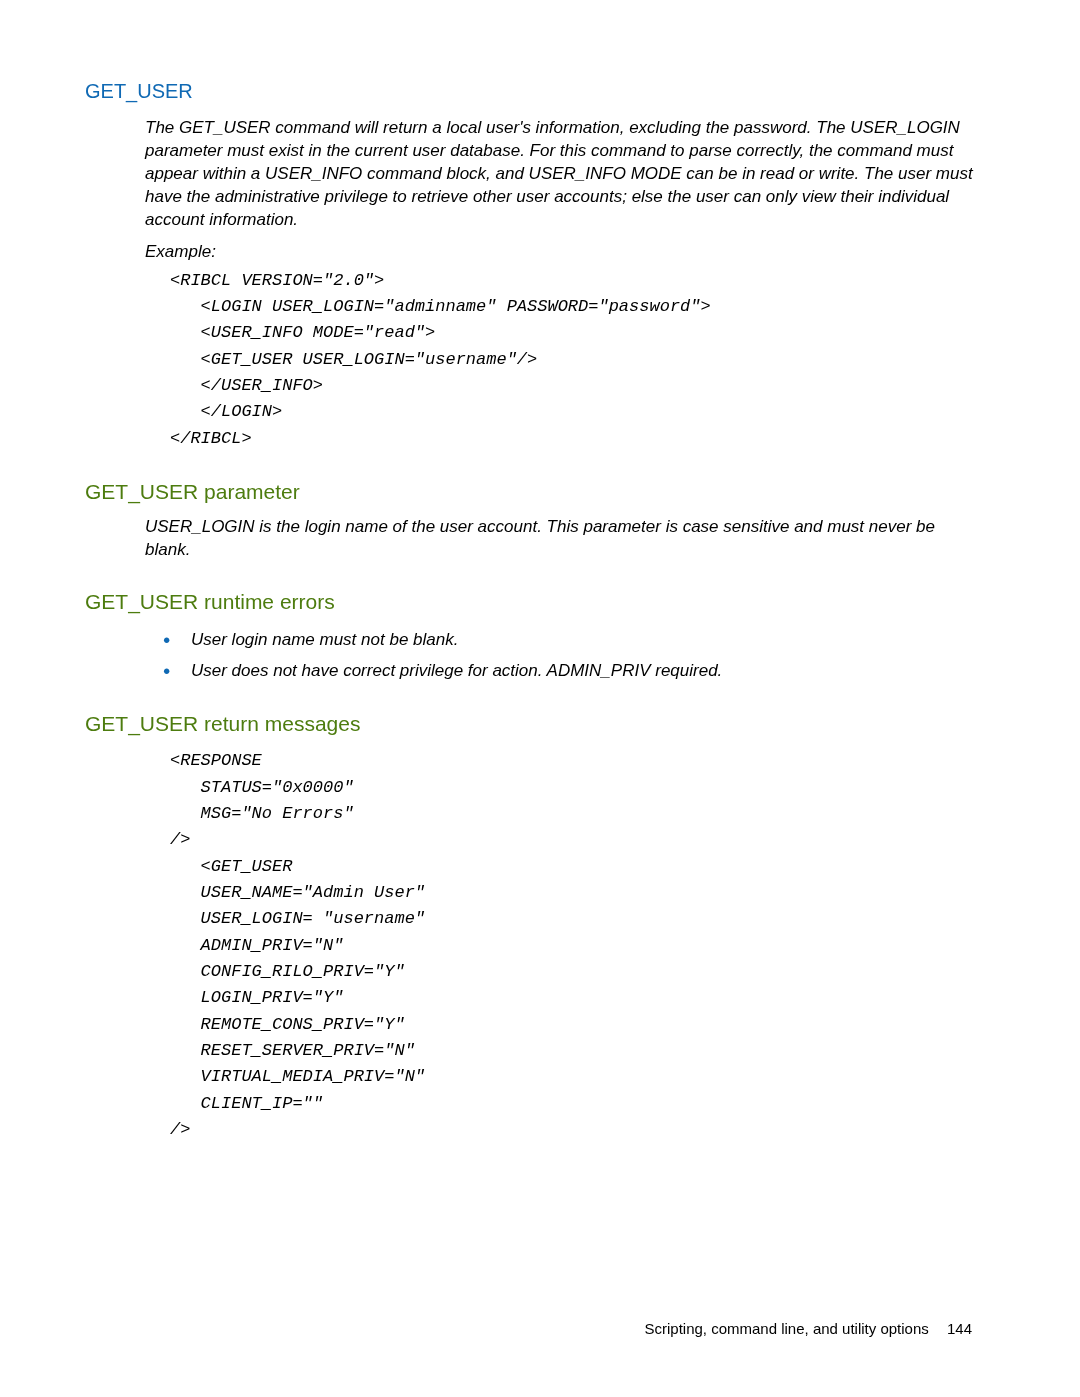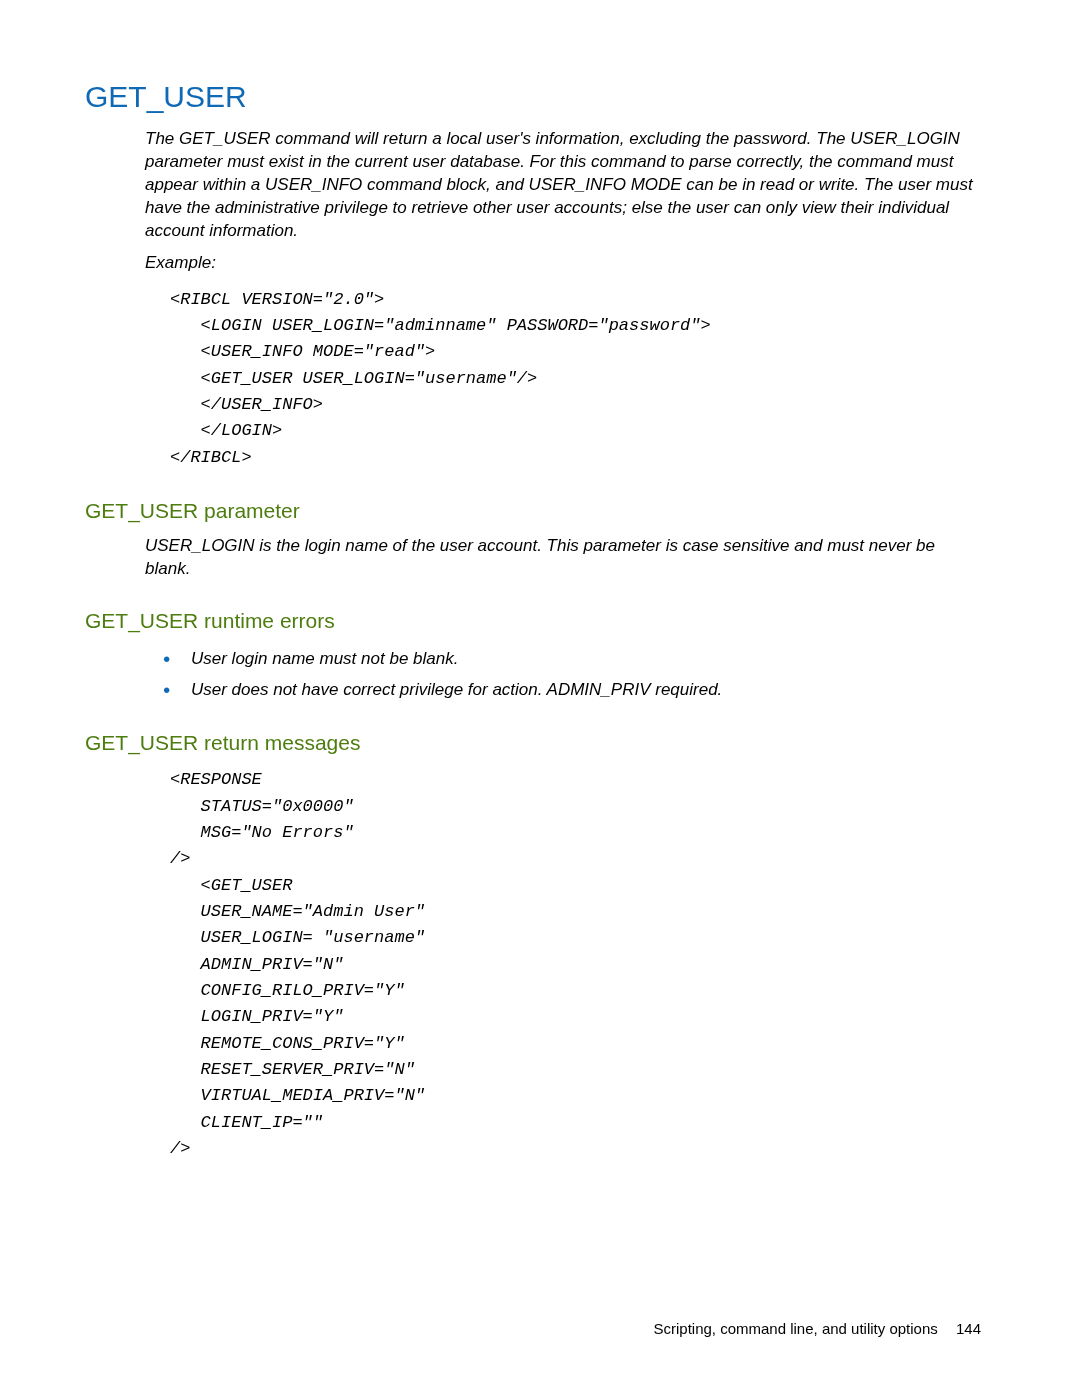--- a/index.html
+++ b/index.html
@@ -7,21 +7,21 @@
     background: #ffffff;
     font-family: Arial, Helvetica, sans-serif;
     color: #000;
     width: 1080px;
     height: 1397px;
     position: relative;
     padding: 80px 95px 60px 85px;
   }
   h1.main {
     color: #0f69b4;
-    font-size: 30px;
+    font-size: 20px;
     font-weight: 400;
     margin-bottom: 14px;
   }
   h2.sub {
     color: #4d7c0f;
     font-size: 21px;
     font-weight: 400;
     margin-top: 28px;
     margin-bottom: 12px;
   }
@@ -30,21 +30,21 @@
     font-style: italic;
   }
   p.para {
     font-size: 17px;
     line-height: 1.35;
     margin-bottom: 6px;
   }
   .example-label {
     font-size: 17px;
     margin-top: 10px;
-    margin-bottom: 14px;
+    margin-bottom: 6px;
   }
   pre.code {
     font-family: "Courier New", Courier, monospace;
     font-size: 17px;
     line-height: 1.55;
     white-space: pre;
     margin-left: 25px;
   }
   ul.bullets {
     list-style: none;
@@ -62,21 +62,21 @@
     content: "•";
     color: #0f69b4;
     position: absolute;
     left: 8px;
     font-size: 20px;
     line-height: 1.4;
   }
   .footer {
     position: absolute;
     bottom: 60px;
-    right: 99px;
+    right: 108px;
     font-size: 15px;
   }
   .footer .num { margin-left: 14px; }
 </style>
 </head>
 <body>
 
 <h1 class="main">GET_USER</h1>
 
 <div class="body-indent">

